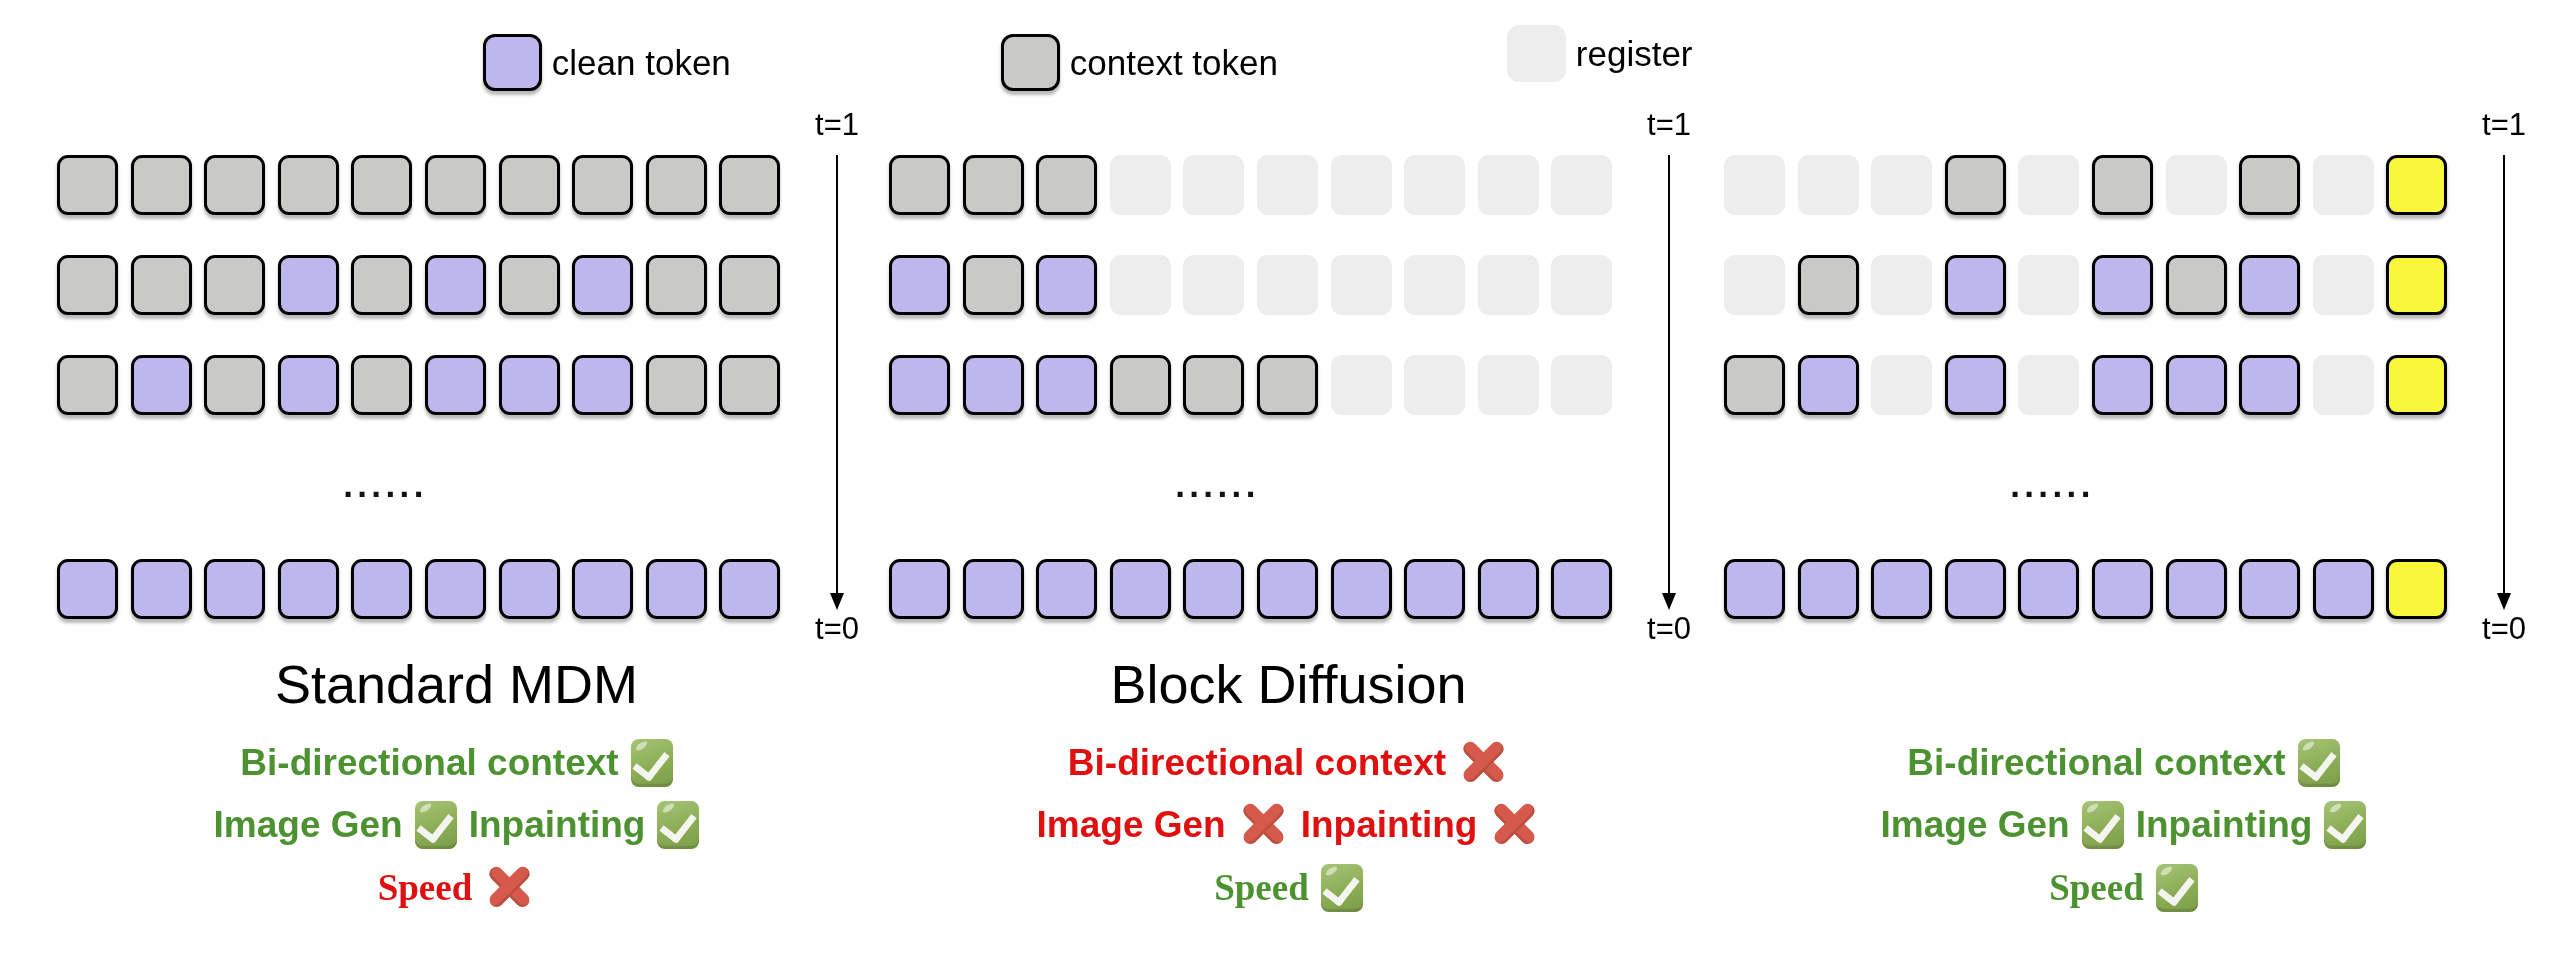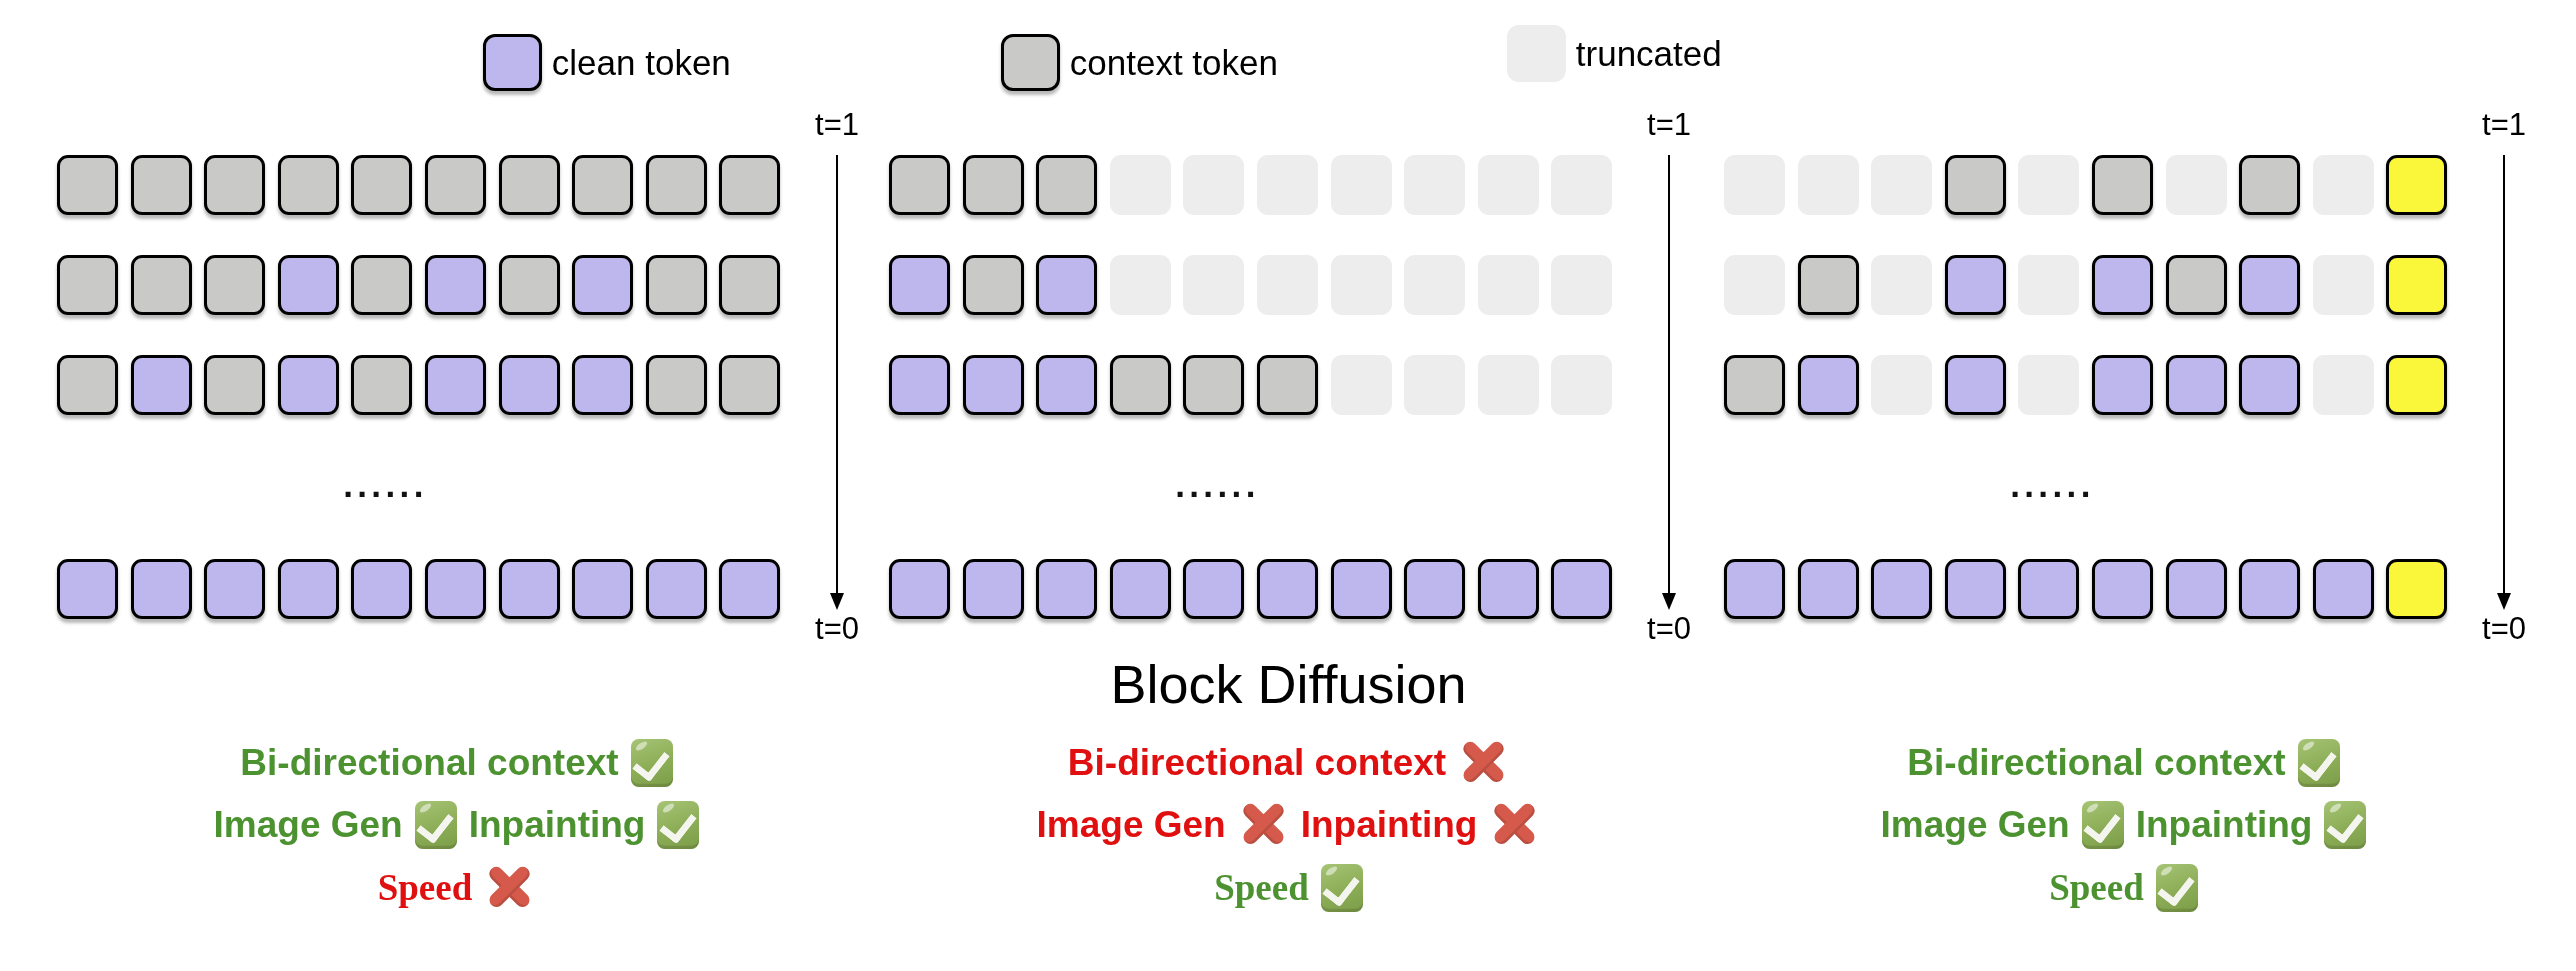--- a/index.html
+++ b/index.html
@@ -112,21 +112,21 @@
   <div class="legend-item legend-clean">
     <span class="legend-swatch" style="background: rgb(189, 183, 238);"></span>
     <span class="legend-label">clean token</span>
   </div>
   <div class="legend-item legend-masked">
     <span class="legend-swatch" style="background: rgb(201, 201, 200);"></span>
     <span class="legend-label">context token</span>
   </div>
   <div class="legend-item legend-truncated">
     <span class="legend-swatch flat" style="background: rgb(237, 237, 237);"></span>
-    <span class="legend-label">truncated</span>
+    <span class="legend-label">register</span>
   </div>
 
   <div class="panel panel-1">
     <div class="t-label t-top">t=1</div>
     <div class="arrow-line"></div>
     <div class="arrow-head"></div>
     <div class="t-label t-bottom">t=0</div>
     <div class="token-grid">
         <div class="token-row row-0">
           <div class="token masked" style="background: rgb(201, 201, 200);"></div>
@@ -171,20 +171,21 @@
           <div class="token clean" style="background: rgb(189, 183, 238);"></div>
           <div class="token clean" style="background: rgb(189, 183, 238);"></div>
           <div class="token clean" style="background: rgb(189, 183, 238);"></div>
           <div class="token clean" style="background: rgb(189, 183, 238);"></div>
           <div class="token clean" style="background: rgb(189, 183, 238);"></div>
           <div class="token clean" style="background: rgb(189, 183, 238);"></div>
           <div class="token clean" style="background: rgb(189, 183, 238);"></div>
         </div>
       </div>
     <div class="dots">......</div>
+    <div class="panel-title">Standard MDM</div>
     <div class="features">
         <div class="feature-line f-0">
           <span style="color: rgb(77, 146, 48);">Bi-directional context</span>
           <span class="mark-check"></span>
         </div>
         <div class="feature-line f-1">
           <span style="color: rgb(77, 146, 48);">Image Gen</span>
           <span class="mark-check"></span>
           <span style="color: rgb(77, 146, 48);">Inpainting</span>
           <span class="mark-check"></span>

